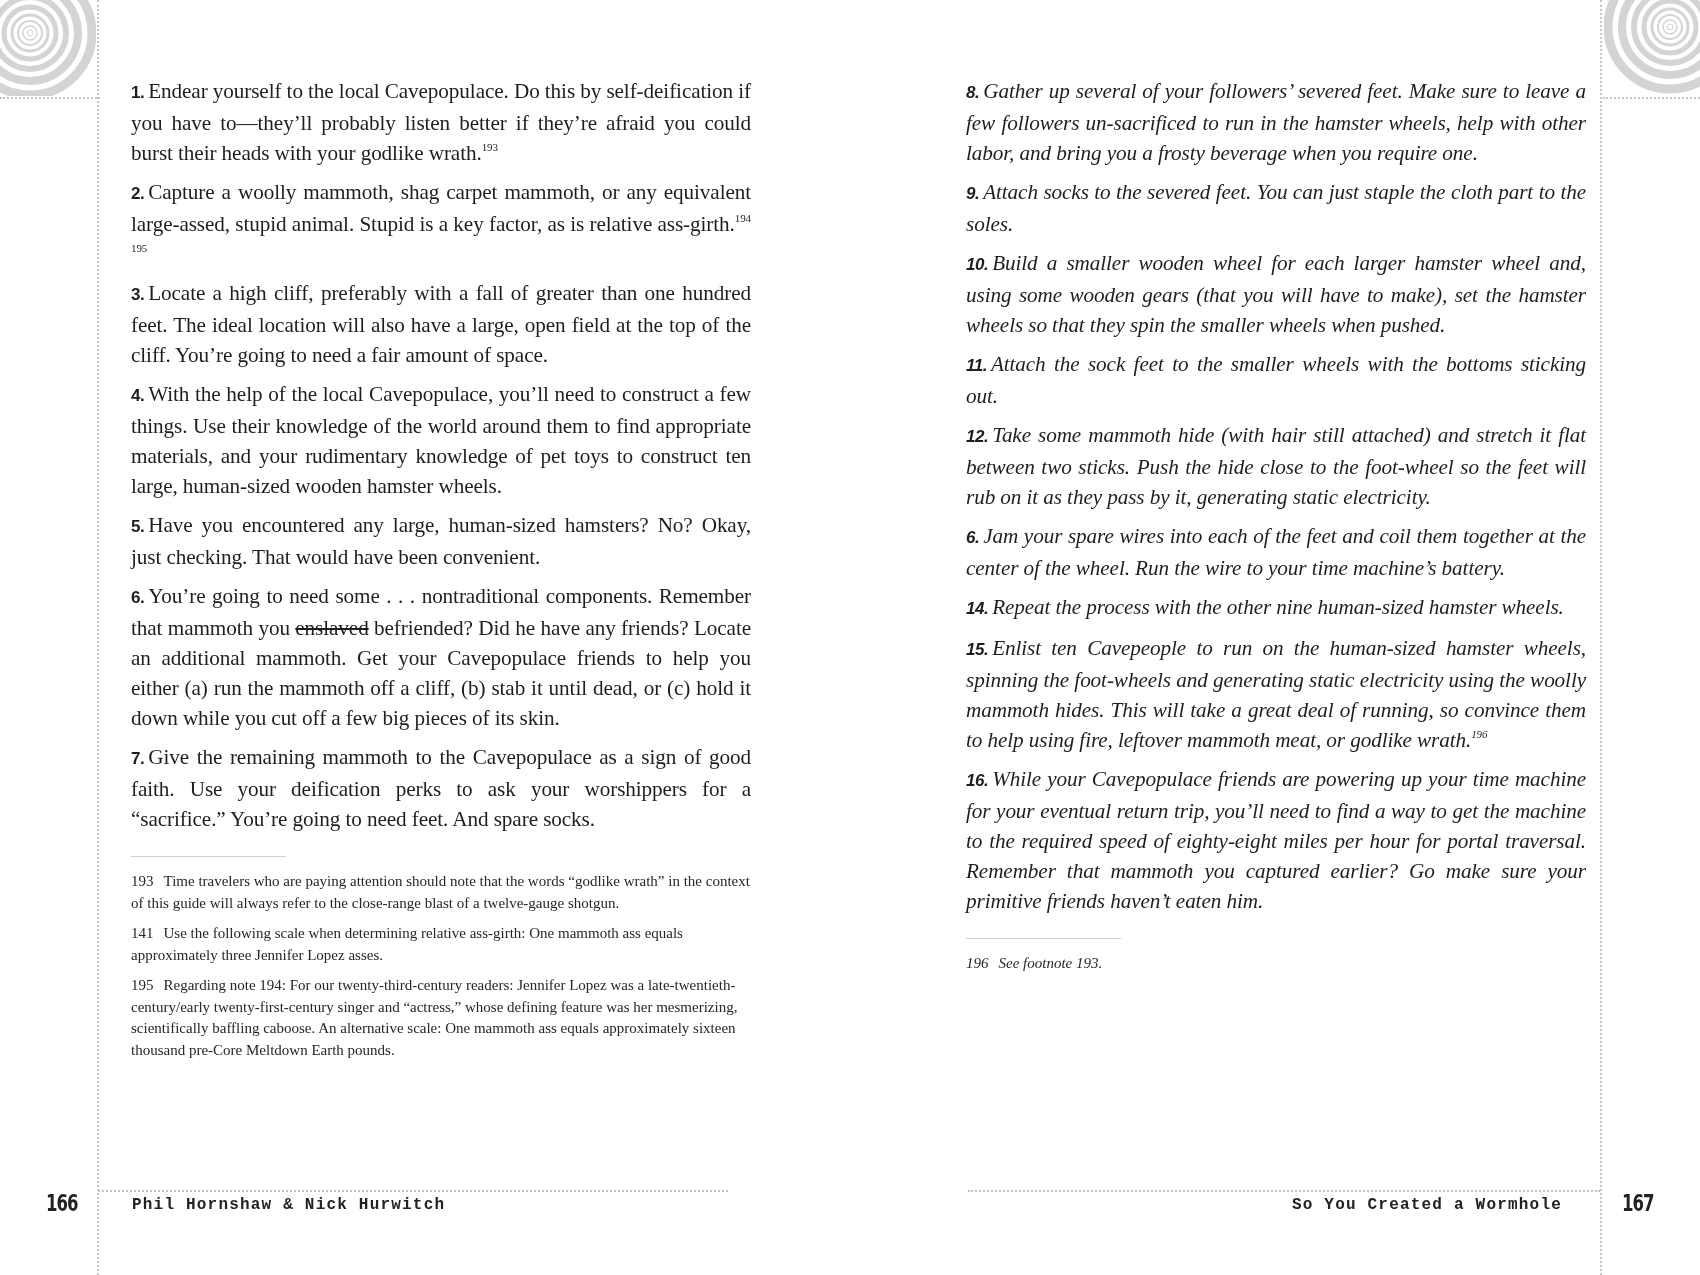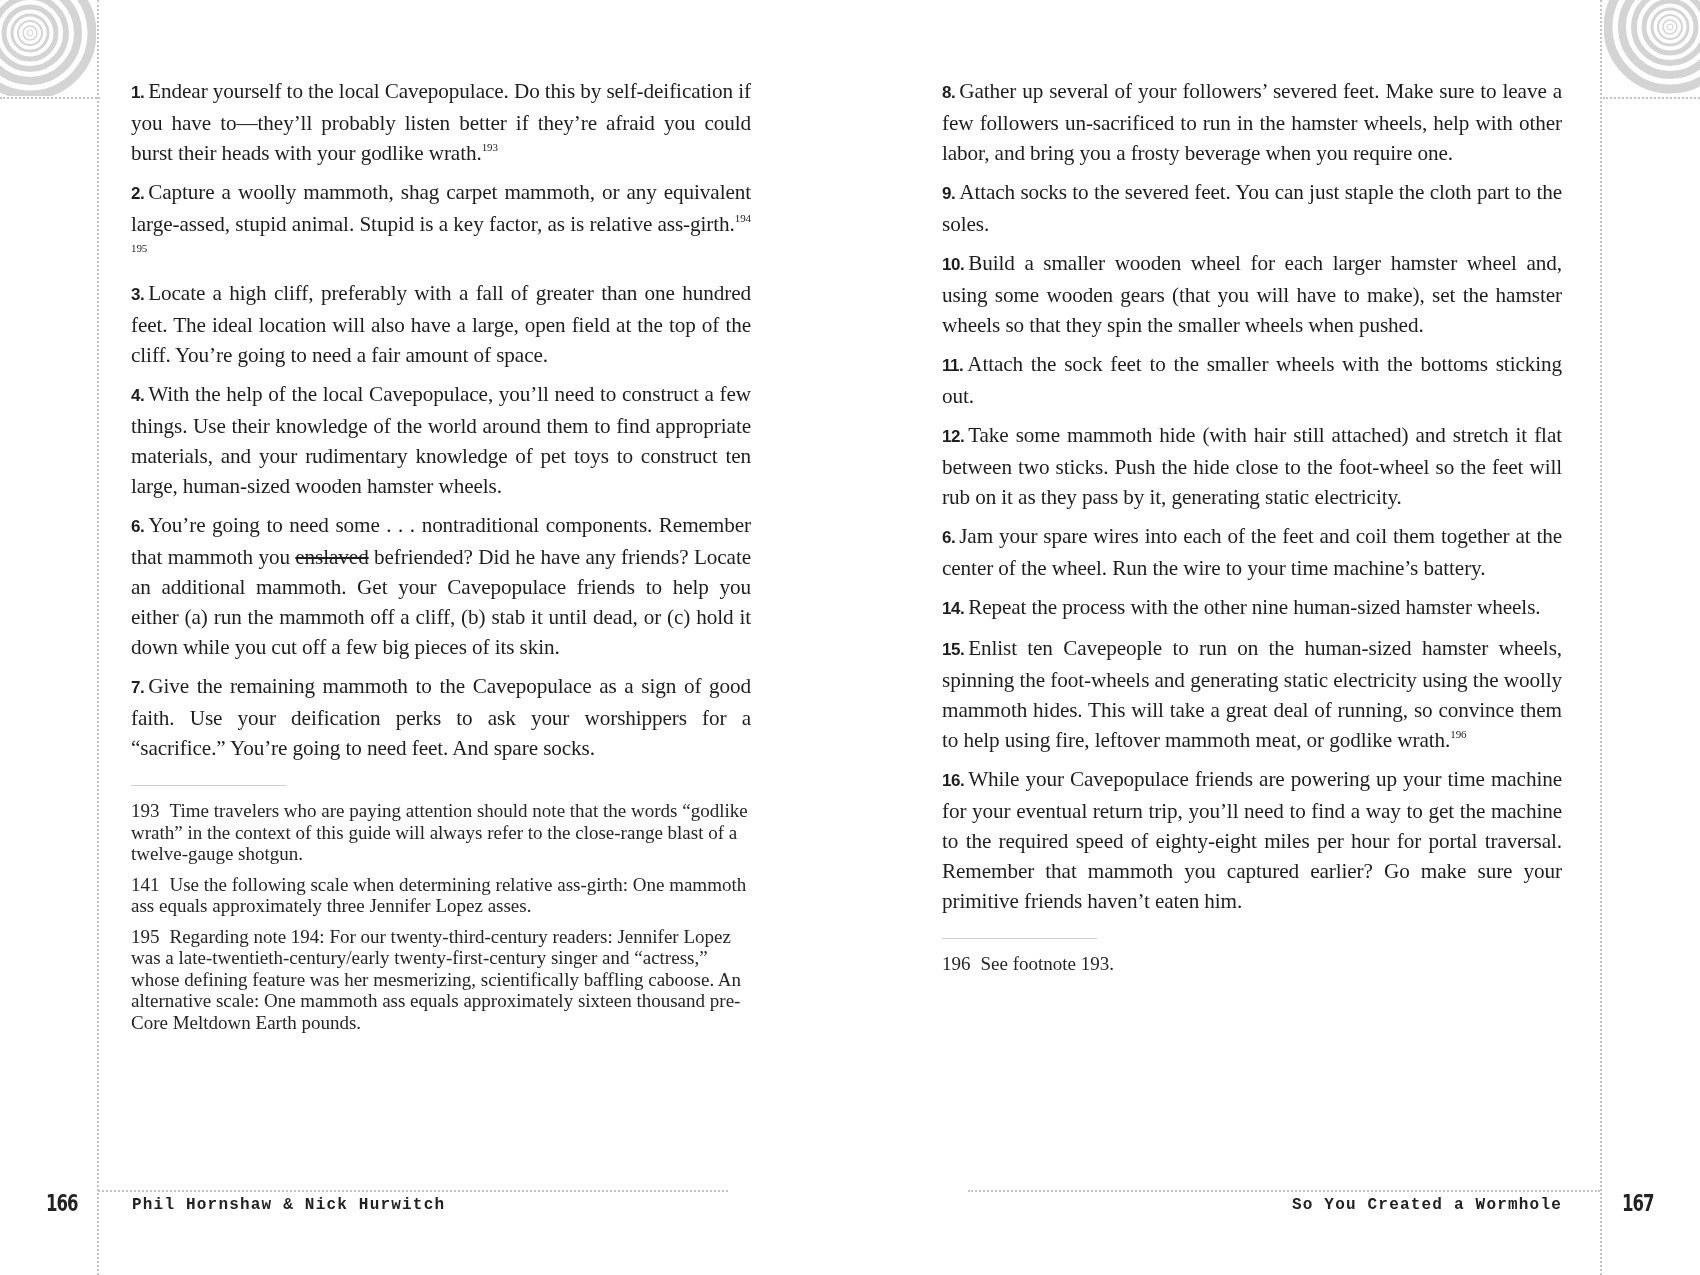--- a/index.html
+++ b/index.html
@@ -14,21 +14,21 @@
     .spiral.right { left: 1604px; top: 0; }
     .spiral svg { display: block; }
 
     
     .vdots { position: absolute; width: 0; border-left: 2px dotted #c4c4c4; }
     .hdots { position: absolute; height: 0; border-top: 2px dotted #c4c4c4; }
 
     
     .column { position: absolute; top: 76px; width: 620px; }
     .column.left { left: 131px; }
-    .column.right { left: 942px; }
+    .column.right { left: 966px; font-style: italic; }
 
     .step {
       font-size: 21.2px;
       line-height: 30px;
       text-align: justify;
       hyphens: manual;
       margin-bottom: 9px;
       letter-spacing: -0.1px;
     }
     .step .num {
@@ -41,21 +41,21 @@
     .step sup, .fn-ref {
       font-size: 11px;
       vertical-align: 9px;
       line-height: 0;
     }
     .strike { text-decoration: line-through; text-decoration-thickness: 1.5px; }
 
     .fn-rule { width: 155px; height: 0; border-top: 1.5px solid #cfcfcf; margin-top: 22px; margin-bottom: 14px; }
 
     .footnote {
-      font-size: 19px;
+      font-size: 15px;
       line-height: 21.5px;
       margin-bottom: 9px;
       text-align: left;
       color: #262626;
     }
     .footnote .fnum { margin-right: 10px; }
 
     
     .folio {
       position: absolute;
@@ -122,20 +122,21 @@
   <div class="hdots" style="left:1603px; top:97px; width:97px;"></div>
   <div class="vdots" style="left:1600px; top:0; height:1275px;"></div>
   <div class="hdots" style="left:98px; top:1190px; width:630px;"></div>
   <div class="hdots" style="left:968px; top:1190px; width:632px;"></div>
 
   <div class="column left">
     <p class="step"><span class="num">1.</span><span>Endear yourself to the local Cavepopulace. Do this by self-de­ification if you have to—they’ll probably listen better if they’re afraid you could burst their heads with your godlike wrath.</span><sup>193</sup></p>
     <p class="step"><span class="num">2.</span><span>Capture a woolly mammoth, shag carpet mammoth, or any equivalent large-assed, stupid animal. Stupid is a key factor, as is relative ass-girth.</span><sup>194 195</sup></p>
     <p class="step"><span class="num">3.</span><span>Locate a high cliff, preferably with a fall of greater than one hundred feet. The ideal location will also have a large, open field at the top of the cliff. You’re going to need a fair amount of space.</span></p>
     <p class="step"><span class="num">4.</span><span>With the help of the local Cavepopulace, you’ll need to construct a few things. Use their knowledge of the world around them to find appropriate materials, and your rudimentary knowledge of pet toys to construct ten large, human-sized wooden hamster wheels.</span></p>
+    <p class="step"><span class="num">5.</span><span>Have you encountered any large, human-sized hamsters? No? Okay, just checking. That would have been convenient.</span></p>
     <p class="step"><span class="num">6.</span><span>You’re going to need some . . . nontraditional components. Re­member that mammoth you</span> <span class="strike">enslaved</span> <span>befriended? Did he have any friends? Locate an additional mammoth. Get your Cavepop­ulace friends to help you either (a) run the mammoth off a cliff, (b) stab it until dead, or (c) hold it down while you cut off a few big pieces of its skin.</span></p>
     <p class="step"><span class="num">7.</span><span>Give the remaining mammoth to the Cavepopulace as a sign of good faith. Use your deification perks to ask your worshippers for a “sacrifice.” You’re going to need feet. And spare socks.</span></p>
 
     <div class="fn-rule"></div>
 
     <p class="footnote"><span class="fnum">193</span><span>Time travelers who are paying attention should note that the words “godlike wrath” in the context of this guide will always refer to the close-range blast of a twelve-gauge shotgun.</span></p>
     <p class="footnote"><span class="fnum">141</span><span>Use the following scale when determining relative ass-girth: One mammoth ass equals approximately three Jennifer Lopez asses.</span></p>
     <p class="footnote"><span class="fnum">195</span><span>Regarding note 194: For our twenty-third-century readers: Jennifer Lopez was a late-twentieth-century/early twenty-first-century singer and “actress,” whose defining feature was her mesmerizing, scientifically baffling caboose. An alternative scale: One mammoth ass equals approximately sixteen thousand pre-Core Meltdown Earth pounds.</span></p>
   </div>
 

